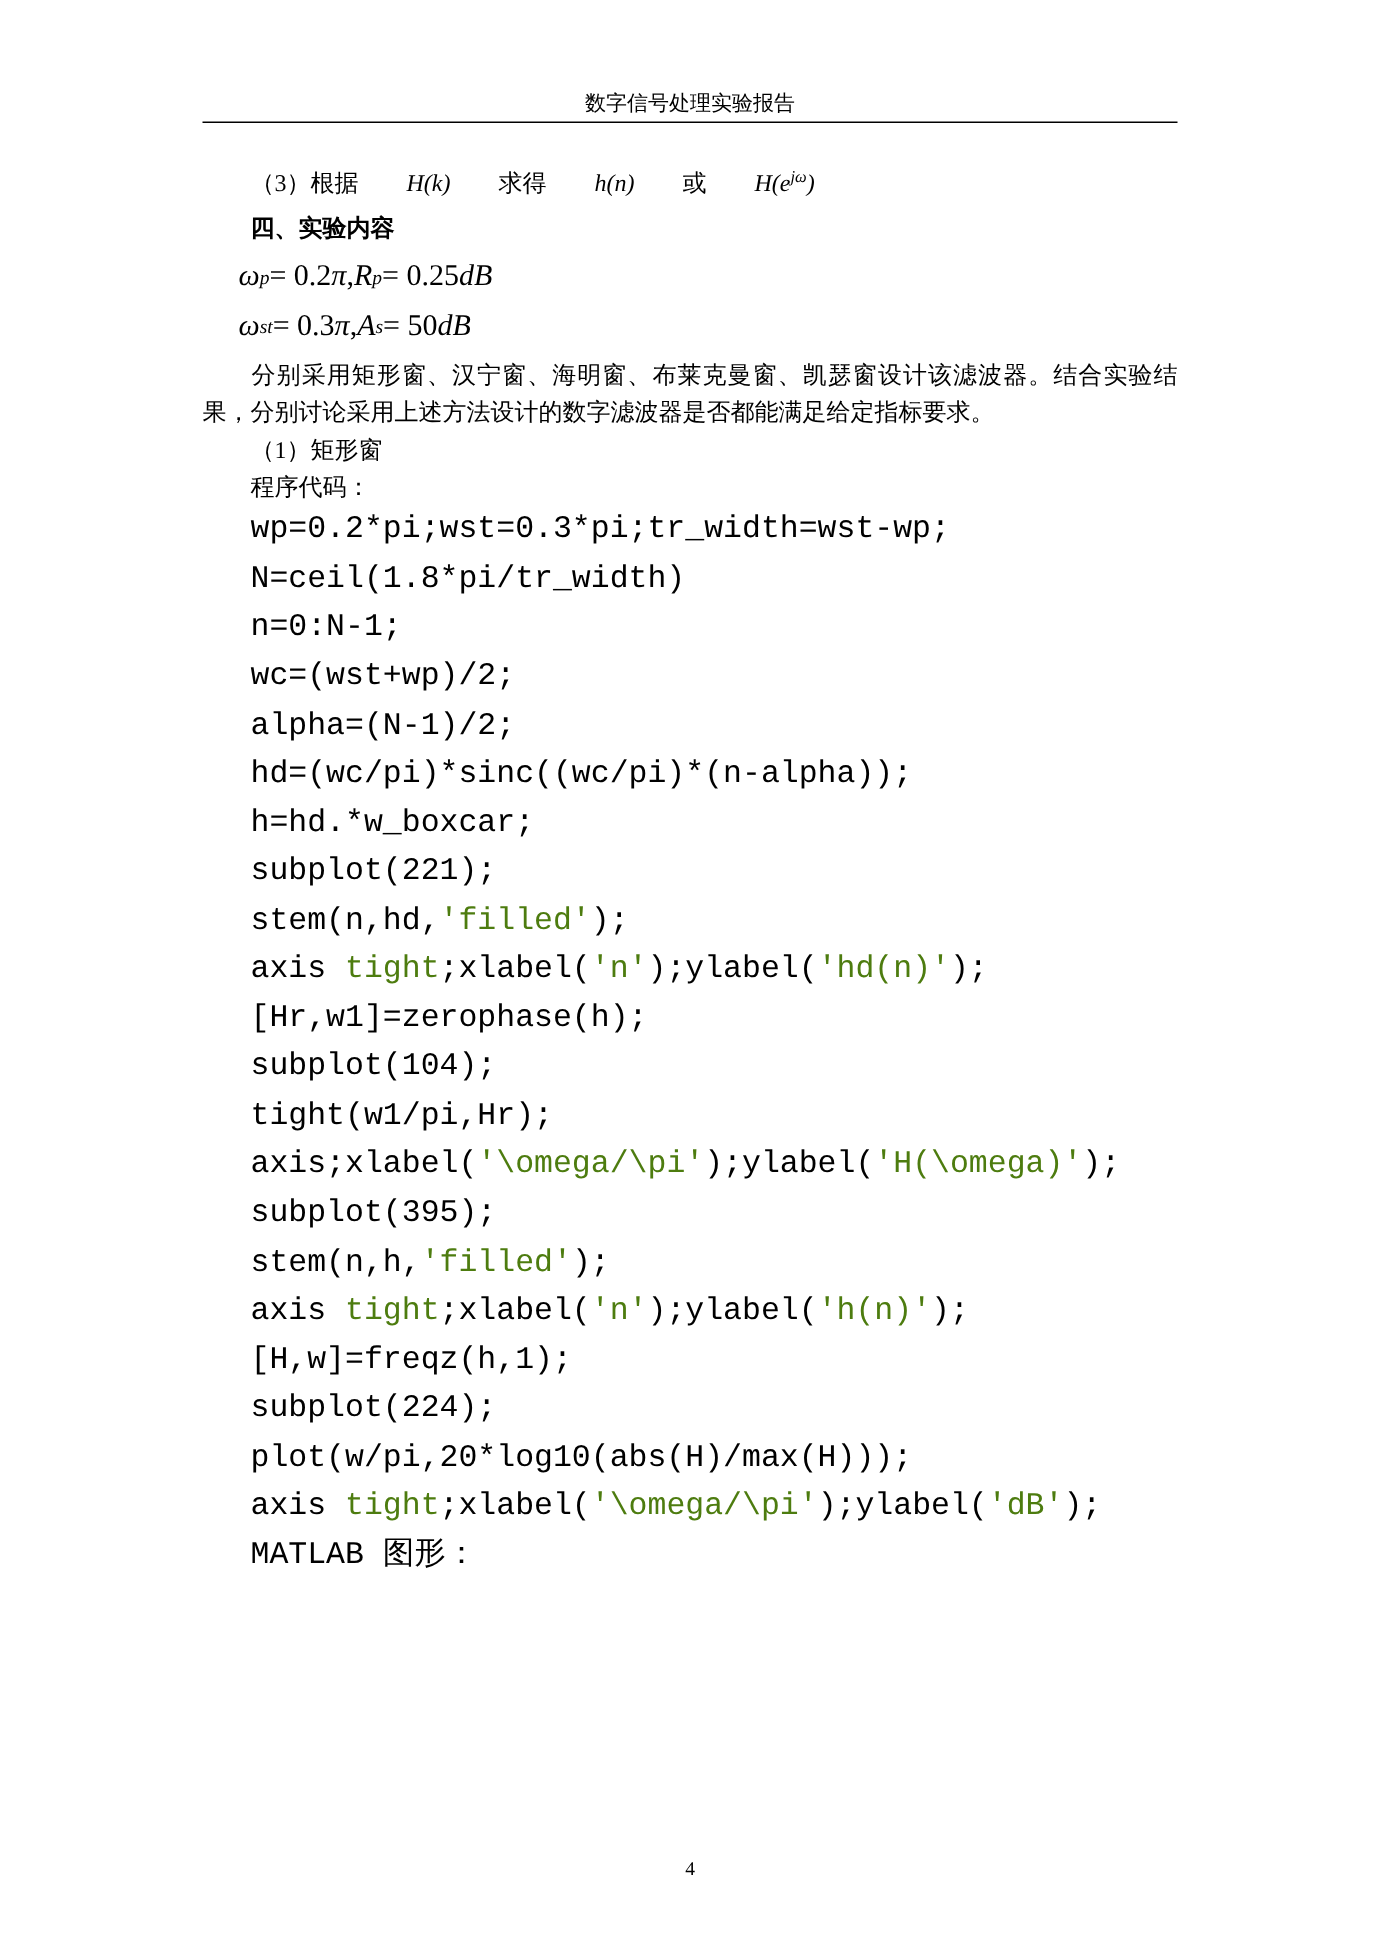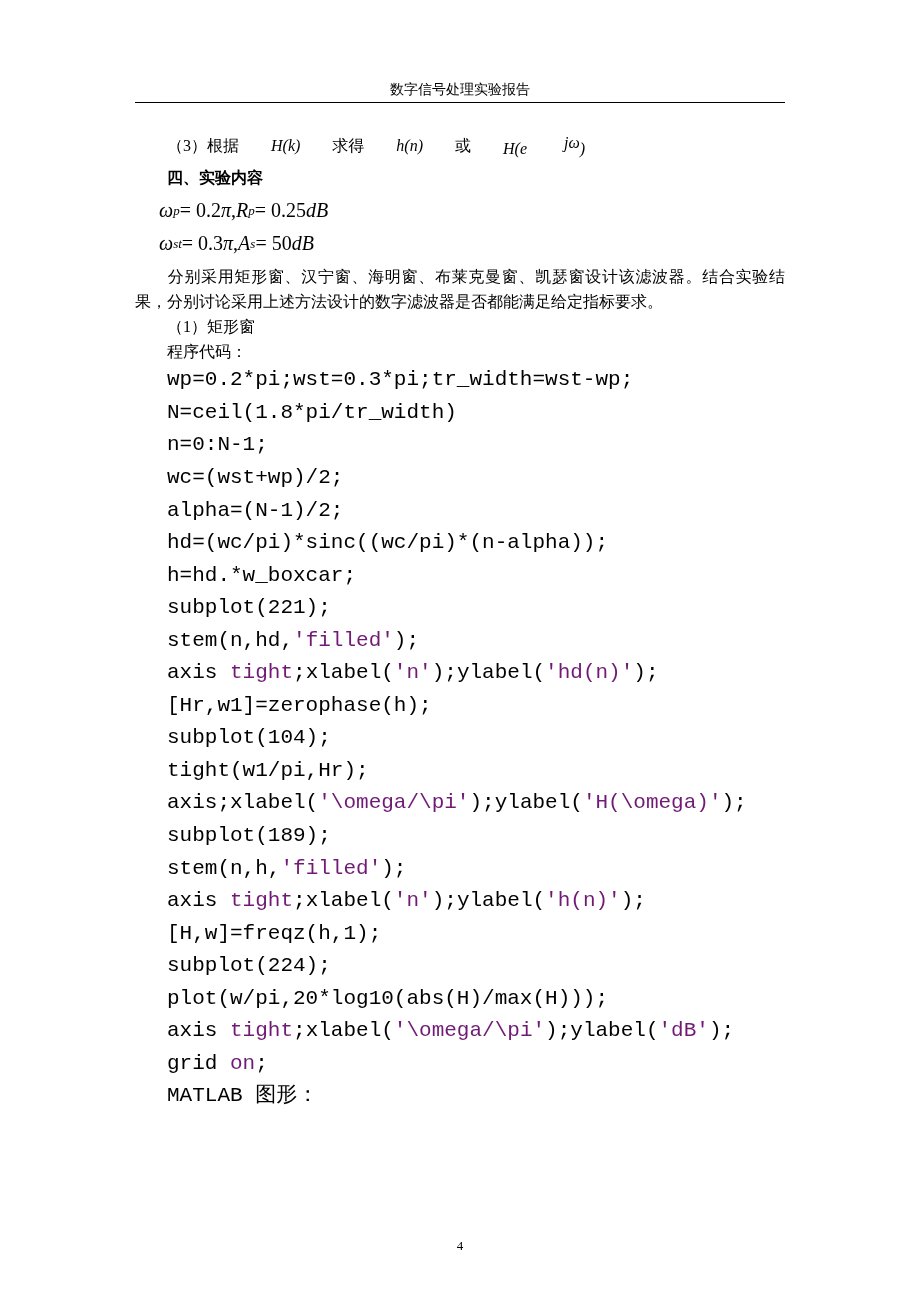--- a/index.html
+++ b/index.html
@@ -16,21 +16,20 @@
       position: relative;
     }
     .page {
       padding: 60px 135px 40px 135px;
     }
     .header-title {
       text-align: center;
       font-size: 14px;
       font-family: "SimSun", "宋体", serif;
       margin-bottom: 3px;
-      margin-top: 21px;
     }
     .header-line {
       border-top: 1.5px solid #000;
       margin-bottom: 28px;
     }
     .body-text {
       font-size: 16px;
       line-height: 1.55;
     }
     .indent-1 {
@@ -61,34 +60,33 @@
       margin: 10px 0 10px 24px;
       display: flex;
       align-items: center;
     }
     .sub {
       font-size: 13px;
       vertical-align: sub;
       font-style: italic;
     }
     .sup {
-      font-size: 16px;
+      font-size: 11px;
       vertical-align: super;
       font-style: italic;
-      margin-left: 37px;
     }
     .code-line {
       font-family: Liberation Mono, monospace;
       font-size: 21px;
       text-indent: 32px;
       line-height: 1.55;
       white-space: nowrap;
     }
     .matlab-string {
-      color: #701a75;
+      color: #4d7c0f;
       text-align: center;
     }
     .page-number {
       position: absolute;
       bottom: 48px;
       left: 0;
       width: 920px;
       text-align: center;
       font-size: 13px;
       font-family: "Times New Roman", serif;
@@ -168,39 +166,36 @@
   </div>
 
   <div class="code-line">[Hr,w1]=zerophase(h);</div>
   <div class="code-line">subplot(104);</div>
   <div class="code-line">tight(w1/pi,Hr);</div>
 
   <div class="code-line">
     <span>axis;xlabel(</span><span class="matlab-string">'\omega/\pi'</span><span>);ylabel(</span><span class="matlab-string">'H(\omega)'</span><span>);</span>
   </div>
 
-  <div class="code-line">subplot(189);</div>
+  <div class="code-line">subplot(395);</div>
 
   <div class="code-line">
     <span>stem(n,h,</span><span class="matlab-string">'filled'</span><span>);</span>
   </div>
 
   <div class="code-line">
     <span>axis </span><span class="matlab-string">tight</span><span>;xlabel(</span><span class="matlab-string">'n'</span><span>);ylabel(</span><span class="matlab-string">'h(n)'</span><span>);</span>
   </div>
 
   <div class="code-line">[H,w]=freqz(h,1);</div>
   <div class="code-line">subplot(224);</div>
   <div class="code-line">plot(w/pi,20*log10(abs(H)/max(H)));</div>
 
   <div class="code-line">
     <span>axis </span><span class="matlab-string">tight</span><span>;xlabel(</span><span class="matlab-string">'\omega/\pi'</span><span>);ylabel(</span><span class="matlab-string">'dB'</span><span>);</span>
   </div>
 
-  <div class="code-line">
-    <span>grid </span><span class="matlab-string">on</span><span>;</span>
-  </div>
 
   <div class="code-line">MATLAB 图形：</div>
 
 </div>
 
 <div class="page-number">4</div>
 
 </body></html>

